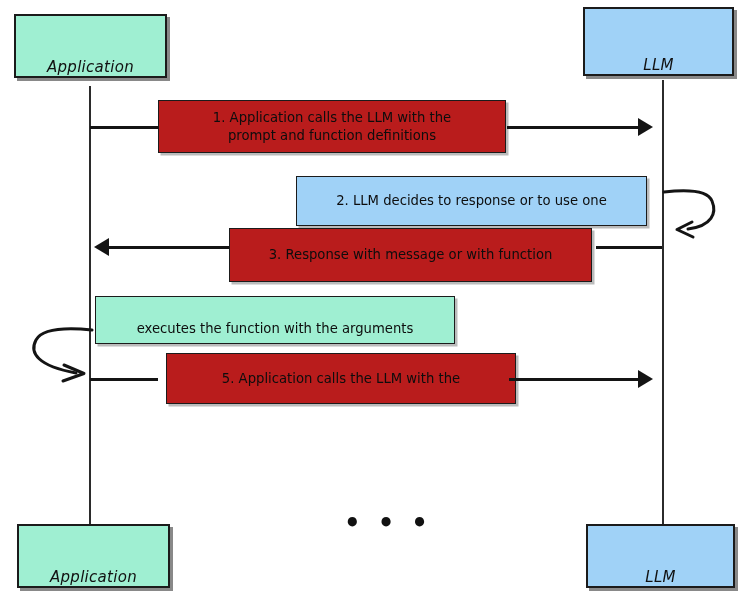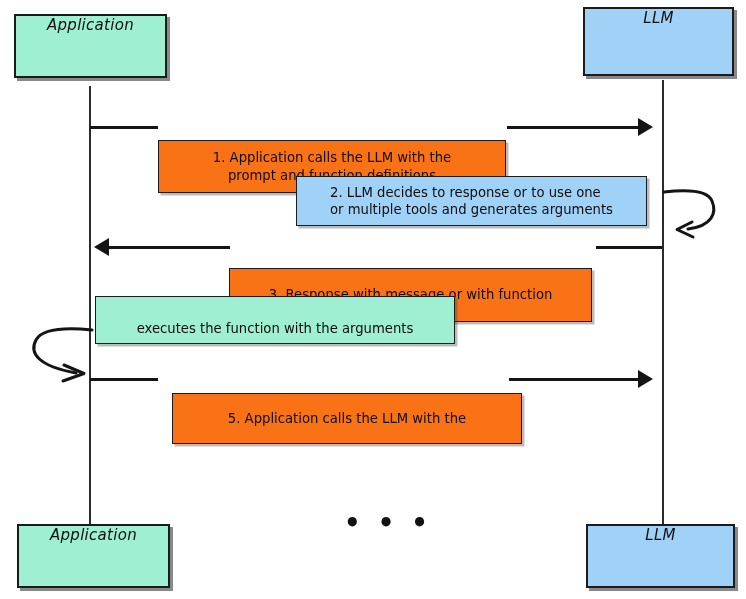--- a/index.html
+++ b/index.html
@@ -17,21 +17,21 @@
     background: #ffffff;
     overflow: hidden;
   }
 
   
   .actor {
     position: absolute;
     box-sizing: border-box;
     border: 2.5px solid #1b1b1b;
     display: flex;
-    align-items: flex-start;
+    align-items: flex-end;
     justify-content: center;
     box-shadow: 3px 3px 0 rgba(40,40,40,0.55);
   }
   .actor-label {
     font-family: "DejaVu Sans", sans-serif;
     font-size: 15px;
     font-style: italic;
     color: #111111;
     letter-spacing: 0.3px;
     white-space: nowrap;
@@ -57,21 +57,21 @@
     padding: 4px 9px;
     box-shadow: 2.5px 2.5px 0 rgba(60,60,60,0.35);
   }
   .msgbox .txt {
     font-family: "DejaVu Sans", sans-serif;
     font-size: 13.2px;
     line-height: 1.32;
     color: #0d0d0d;
     text-align: center;
   }
-  .msgbox.white { background: #f97316; margin-top: 40px; }
+  .msgbox.white { background: #b91c1c; }
   .msgbox.blue  { background: #A0D2F7; }
   .msgbox.green { background: #9FEFD2; }
   .msgbox.left .txt { text-align: left; }
 
   
   .seg {
     position: absolute;
     height: 2.6px;
     background: #141414;
   }
@@ -130,21 +130,20 @@
       <span>1. Application calls the LLM with the</span><br>
       <span>prompt and function definitions</span>
     </div>
   </div>
   <div class="seg" style="left:507px; top:126px; width:133px;"></div>
   <div class="arrowhead arrow-right" style="left:638px; top:118px;"></div>
 
   <div class="msgbox blue left" style="left:296px; top:176px; width:351px; height:50px;">
     <div class="txt">
       <span>2. LLM decides to response or to use one</span><br>
-      <span>or multiple tools and generates arguments</span>
     </div>
   </div>
   <svg class="loop" style="left:660px; top:182px;" width="70" height="70" viewBox="0 0 70 70">
     <path d="M4,10 C30,7 48,9 52,19 C57,31 52,44 28,47" fill="none" stroke="#141414" stroke-width="3" stroke-linecap="round"></path>
     <path d="M32,40 L17,47.5 L33,55" fill="none" stroke="#141414" stroke-width="3" stroke-linecap="round" stroke-linejoin="round"></path>
   </svg>
 
   <div class="arrowhead arrow-left" style="left:94px; top:238px;"></div>
   <div class="seg" style="left:108px; top:246px; width:122px;"></div>
   <div class="msgbox white" style="left:229px; top:228px; width:363px; height:54px;">
@@ -159,21 +158,21 @@
       <br>
       <span>executes the function with the arguments</span>
     </div>
   </div>
   <svg class="loop" style="left:14px; top:318px;" width="84" height="74" viewBox="0 0 84 74">
     <path d="M78,12 C48,9 28,11 22,22 C15,35 24,48 62,55" fill="none" stroke="#141414" stroke-width="3" stroke-linecap="round"></path>
     <path d="M50,47 L70,55.5 L49,63" fill="none" stroke="#141414" stroke-width="3" stroke-linecap="round" stroke-linejoin="round"></path>
   </svg>
 
   <div class="seg" style="left:90px; top:378px; width:68px;"></div>
-  <div class="msgbox white" style="left:172px; top:353px; width:350px; height:51px;">
+  <div class="msgbox white" style="left:166px; top:353px; width:350px; height:51px;">
     <div class="txt">
       <span>5. Application calls the LLM with the</span><br>
     </div>
   </div>
   <div class="seg" style="left:509px; top:378px; width:131px;"></div>
   <div class="arrowhead arrow-right" style="left:638px; top:370px;"></div>
 
 
   <div class="ellipsis" style="left:344px; top:510px;">• • •</div>
 

